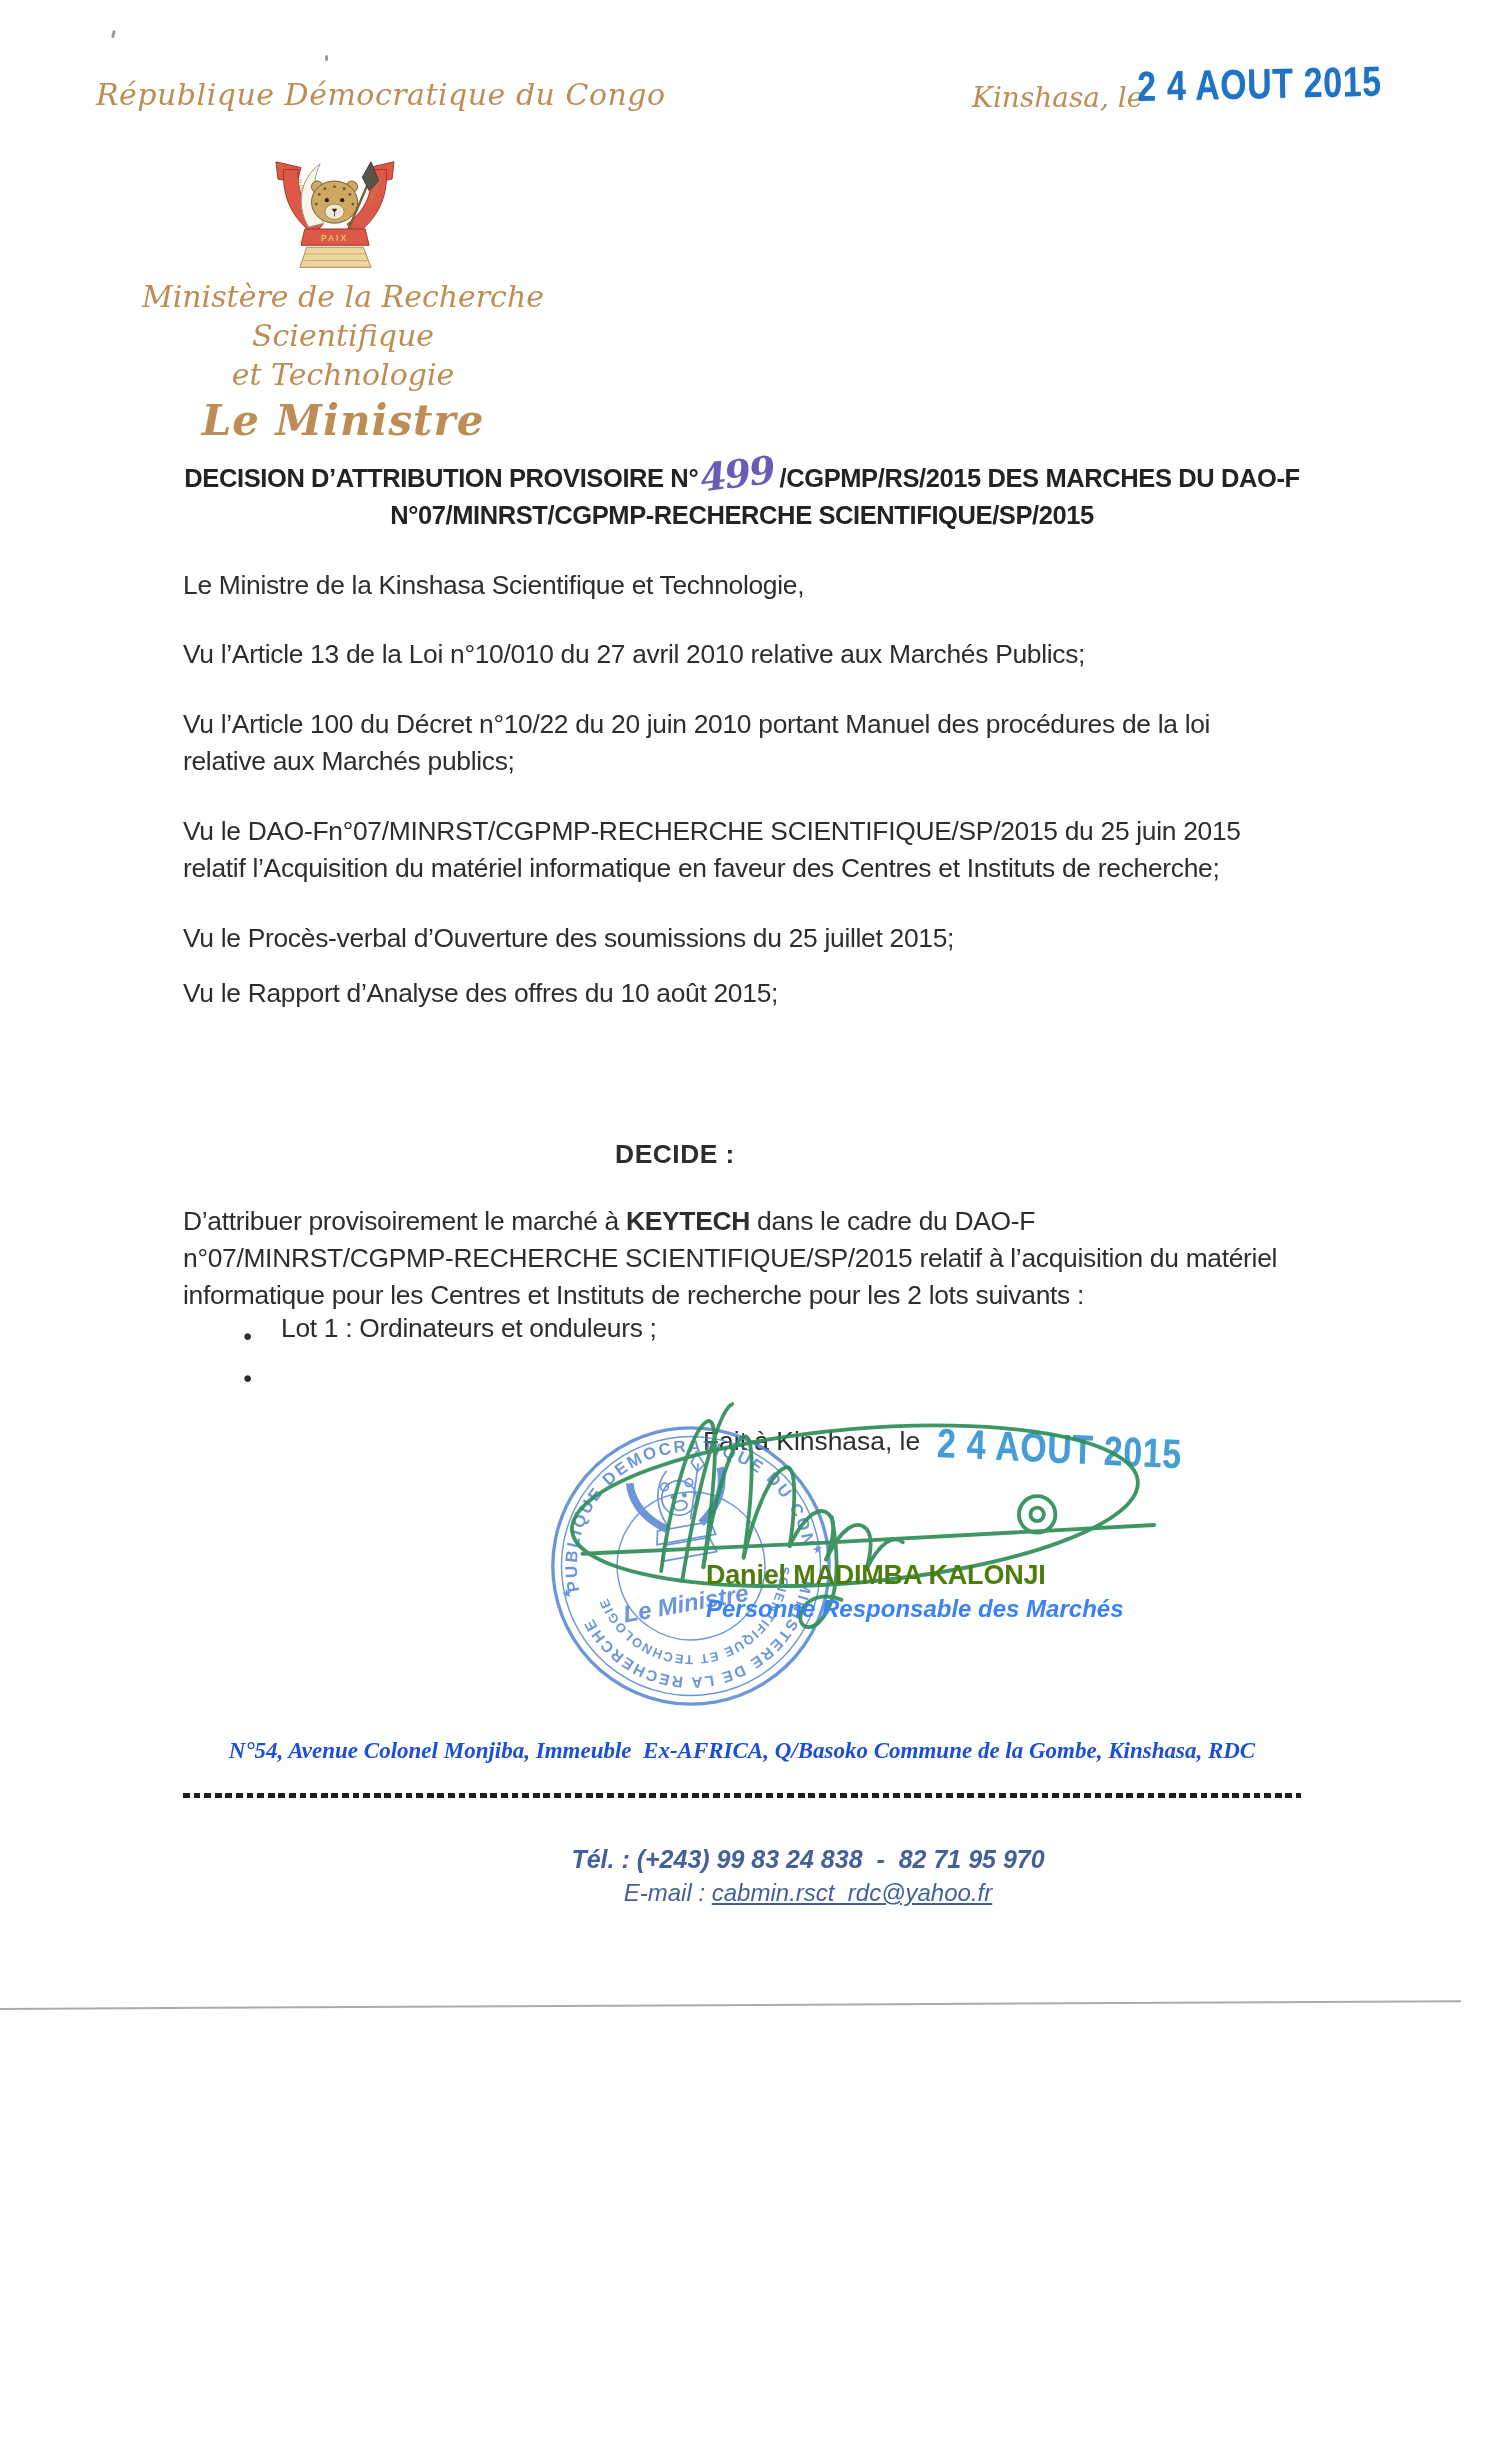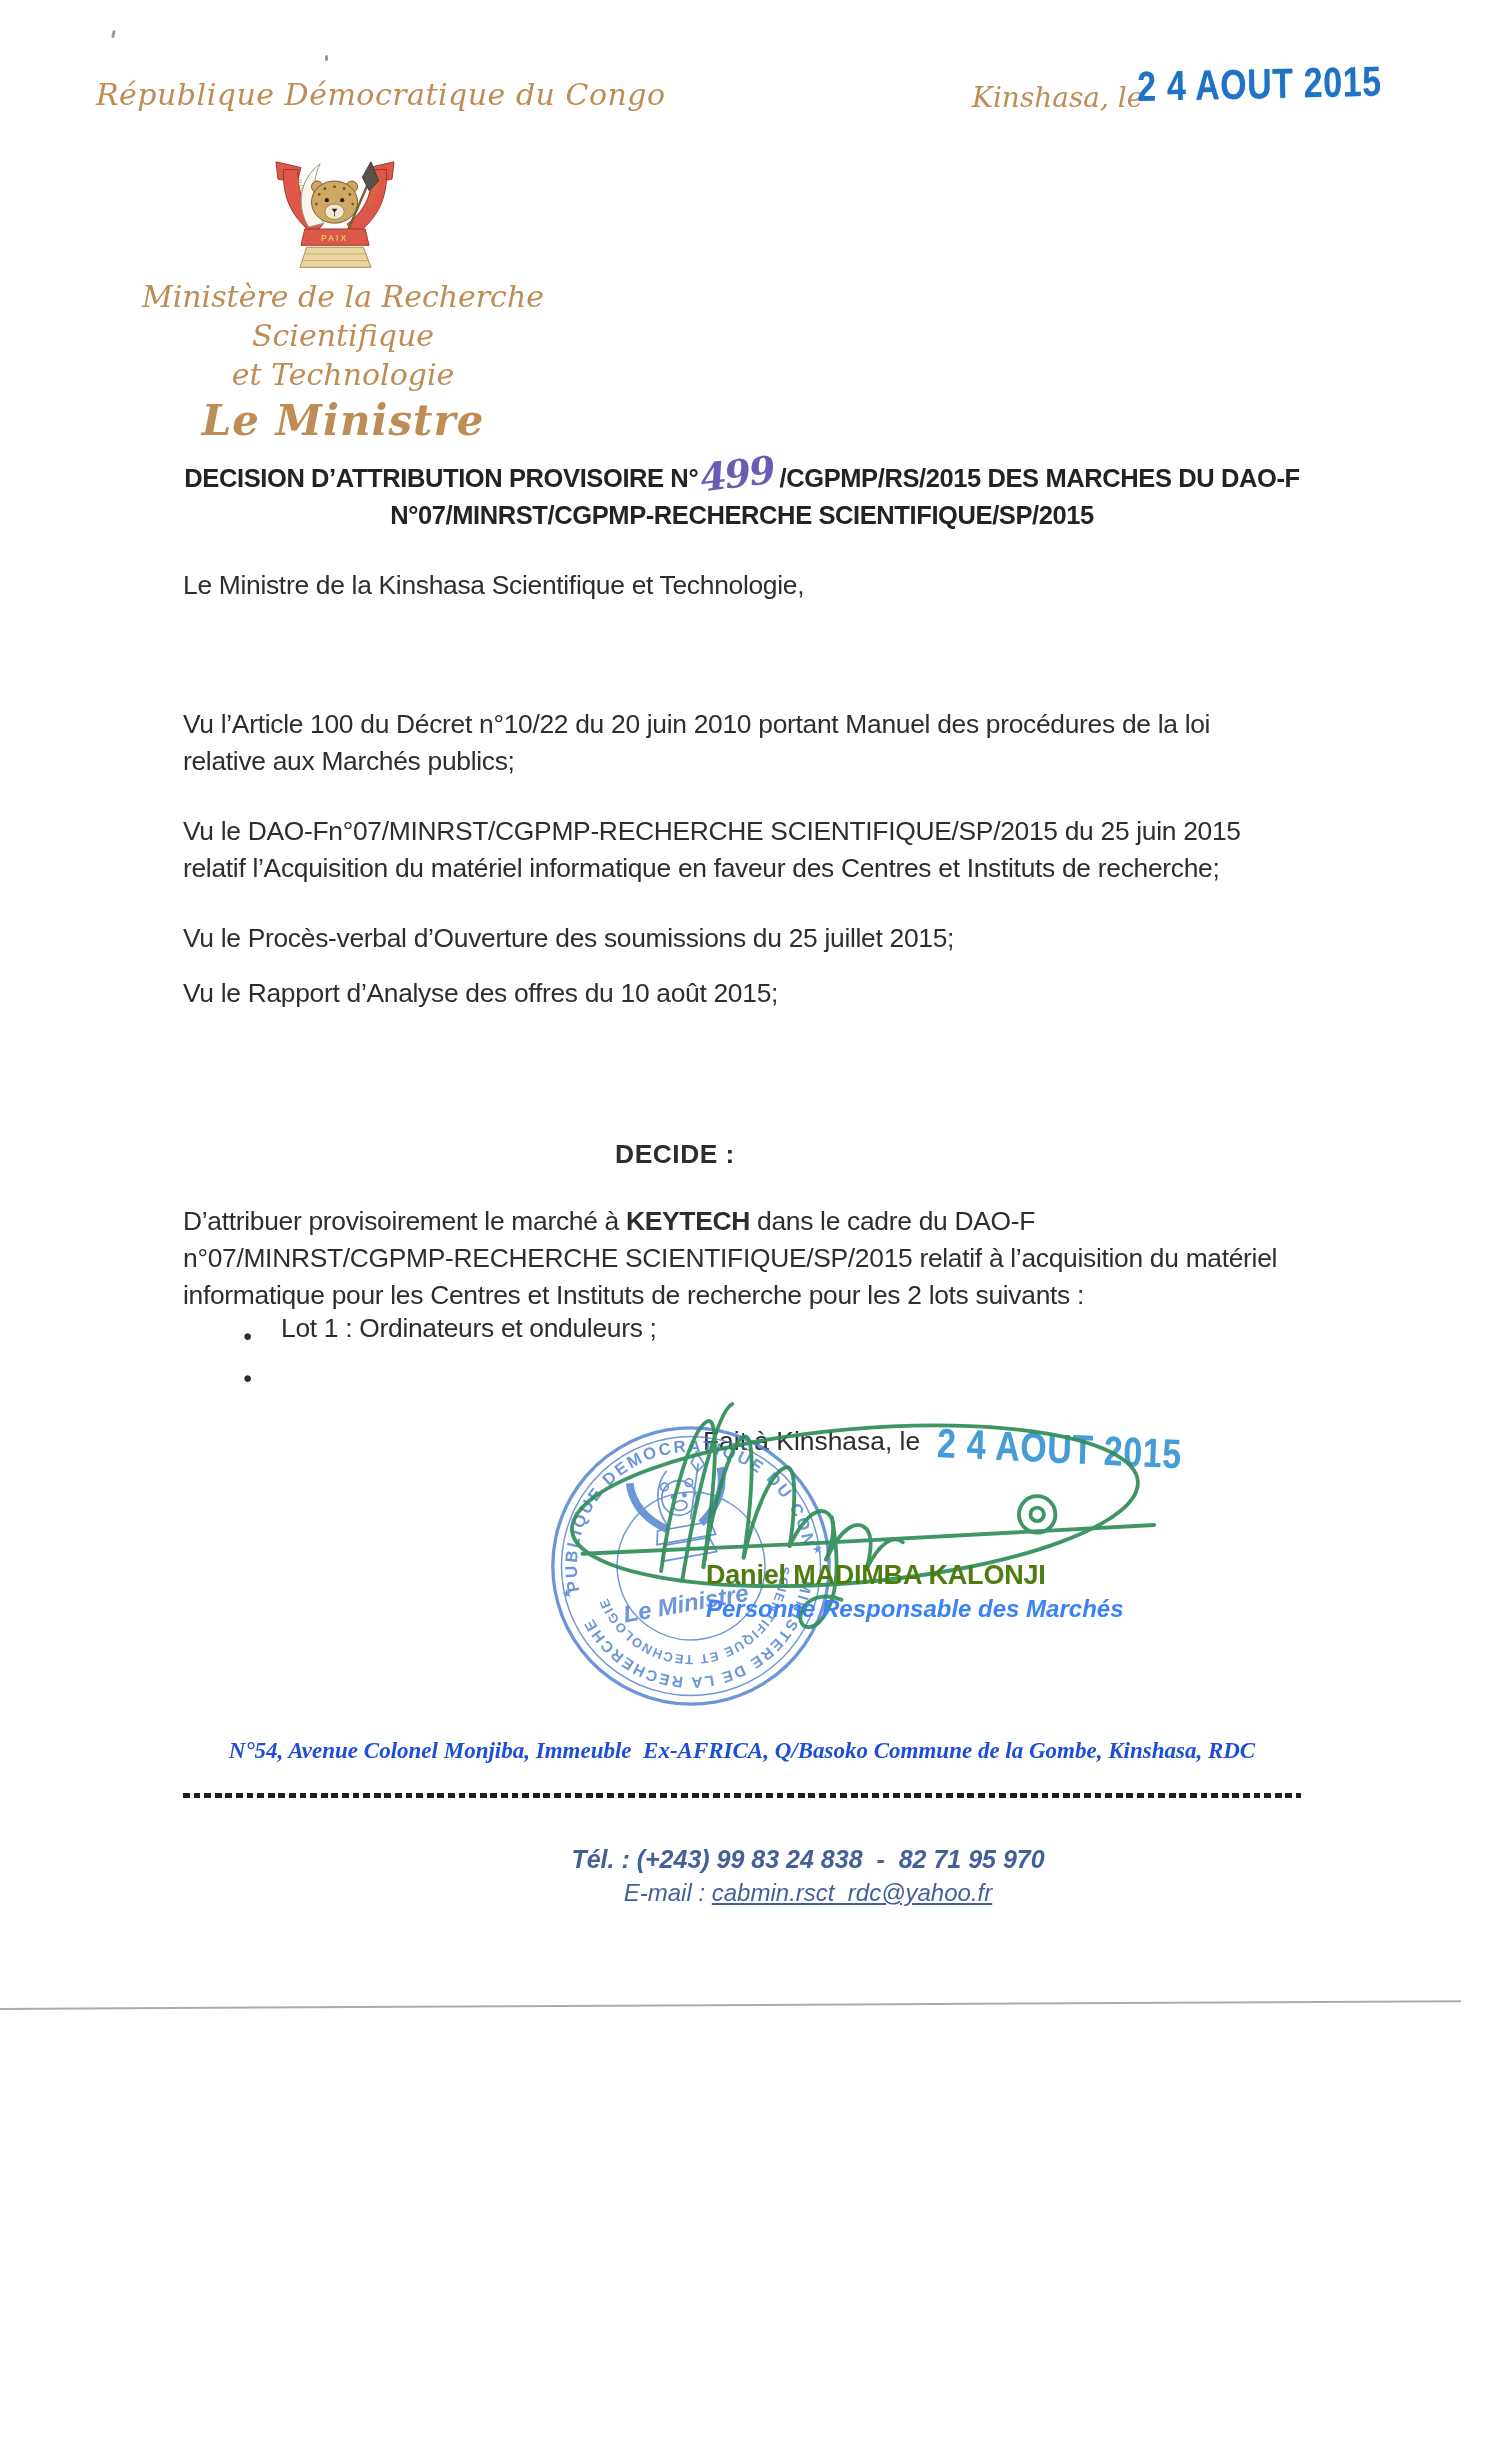--- a/index.html
+++ b/index.html
@@ -105,20 +105,21 @@
     <div>et Technologie</div>
     <div class="minister">Le Ministre</div>
   </div>
 
   <div class="abs title">
     <div class="line"><span>DECISION D’ATTRIBUTION PROVISOIRE N°</span><span class="hand">499</span><span>/CGPMP/RS/2015 DES MARCHES DU DAO-F</span></div>
     <div class="line">N°07/MINRST/CGPMP-RECHERCHE SCIENTIFIQUE/SP/2015</div>
   </div>
 
   <div class="abs para" style="top:567px;">Le Ministre de la Kinshasa Scientifique et Technologie,</div>
+  <div class="abs para" style="top:636px;">Vu l’Article 13 de la Loi n°10/010 du 27 avril 2010 relative aux Marchés Publics;</div>
   <div class="abs para just" style="top:706px;">Vu l’Article 100 du Décret n°10/22 du 20 juin 2010 portant Manuel des procédures de la loi<br>relative aux Marchés publics;</div>
   <div class="abs para just" style="top:813px;">Vu le DAO-Fn°07/MINRST/CGPMP-RECHERCHE SCIENTIFIQUE/SP/2015 du 25 juin 2015<br>relatif l’Acquisition du matériel informatique en faveur des Centres et Instituts de recherche;</div>
   <div class="abs para" style="top:920px;">Vu le Procès-verbal d’Ouverture des soumissions du 25 juillet 2015;</div>
   <div class="abs para" style="top:975px;">Vu le Rapport d’Analyse des offres du 10 août 2015;</div>
   <div class="abs para decide" style="top:1136px;">DECIDE :</div>
 
   <div class="abs para just" style="top:1203px;"><span>D’attribuer provisoirement le marché à </span><b>KEYTECH</b><span> dans le cadre du DAO-F</span><br><span>n°07/MINRST/CGPMP-RECHERCHE SCIENTIFIQUE/SP/2015 relatif à l’acquisition du matériel</span><br><span>informatique pour les Centres et Instituts de recherche pour les 2 lots suivants :</span></div>
 
   <div class="abs para lot" style="top:1310px;">
     <span class="bullet">●</span>

